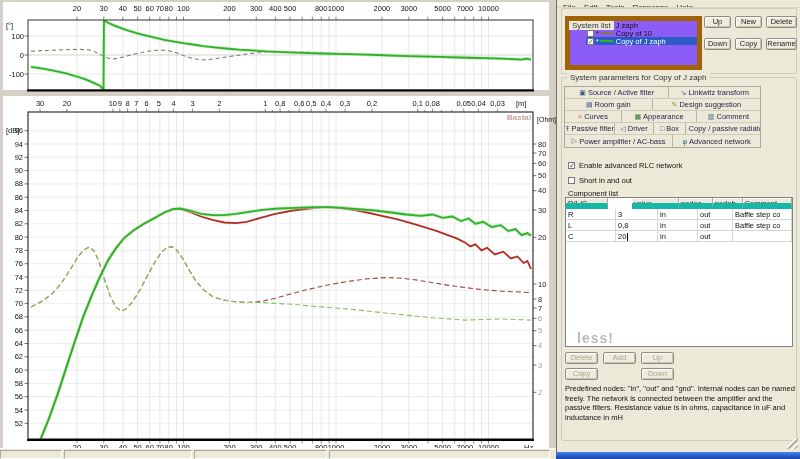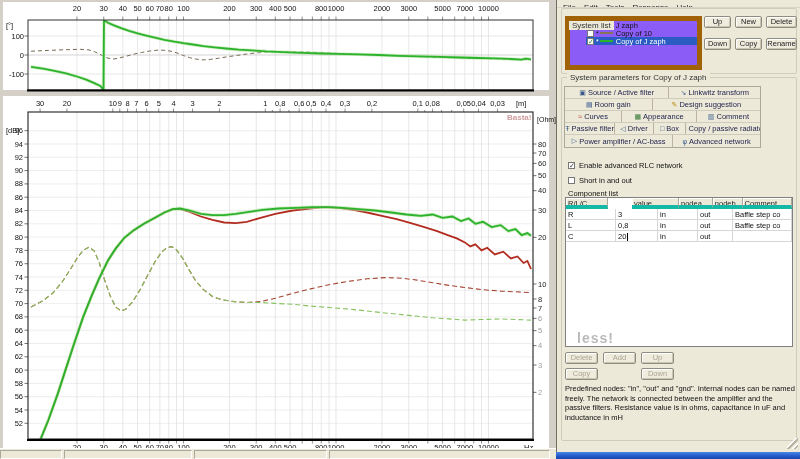--- a/index.html
+++ b/index.html
@@ -36,21 +36,21 @@
   .tabrow:last-child{border-bottom:none;}
   .tab{flex:1;display:flex;align-items:center;justify-content:center;border-right:1px solid #b9b5a2;
        font-size:7.5px;color:#26264f;white-space:nowrap;overflow:hidden;padding:0 2px;}
   .tab:last-child{border-right:none;}
   .tab .ticon{font-size:7px;margin-right:2px;}
   .cbrow{position:absolute;display:flex;align-items:center;font-size:7.5px;color:#111;}
   .cbrow .cb{margin-right:4px;color:#444;}
   .complabel{position:absolute;font-size:7.5px;color:#111;}
   .ctable{position:absolute;background:#fff;border:1px solid #808080;}
   .throw{display:flex;}
-  .th{background:#ece9d8;border-right:1px solid #aca899;border-bottom:4px solid #14b8a6;
+  .th{background:#ece9d8;border-right:1px solid #aca899;border-bottom:6px solid #14b8a6;
       box-shadow:inset 1px 1px 0 #fff;font-size:7.5px;color:#222;padding:1px 2px;height:11px;white-space:nowrap;overflow:hidden;}
   .td{border-right:1px solid #d6d6d6;border-bottom:1px solid #d6d6d6;font-size:7.5px;color:#111;
       padding:1px 2px;height:11px;white-space:nowrap;overflow:hidden;background:#fff;}
   .caret{display:inline-block;width:1px;height:8px;background:#000;vertical-align:middle;margin-left:1px;}
   .note{position:absolute;font-size:7.5px;line-height:9.5px;color:#111;}
   .wm-less{position:absolute;font-size:14px;font-weight:bold;color:#a8a8a8;opacity:.8;letter-spacing:1px;}
   .grip{position:absolute;width:11px;height:11px;
     background:linear-gradient(135deg,transparent 40%,#fff 40% 50%,#b8b4a2 50% 60%,transparent 60% 70%,#fff 70% 80%,#b8b4a2 80% 90%,transparent 90%);}
   .taskbar{position:absolute;left:556px;top:452px;width:244px;height:7px;
     background:linear-gradient(#4a86e8,#2258c8 60%,#1a46a8);}

